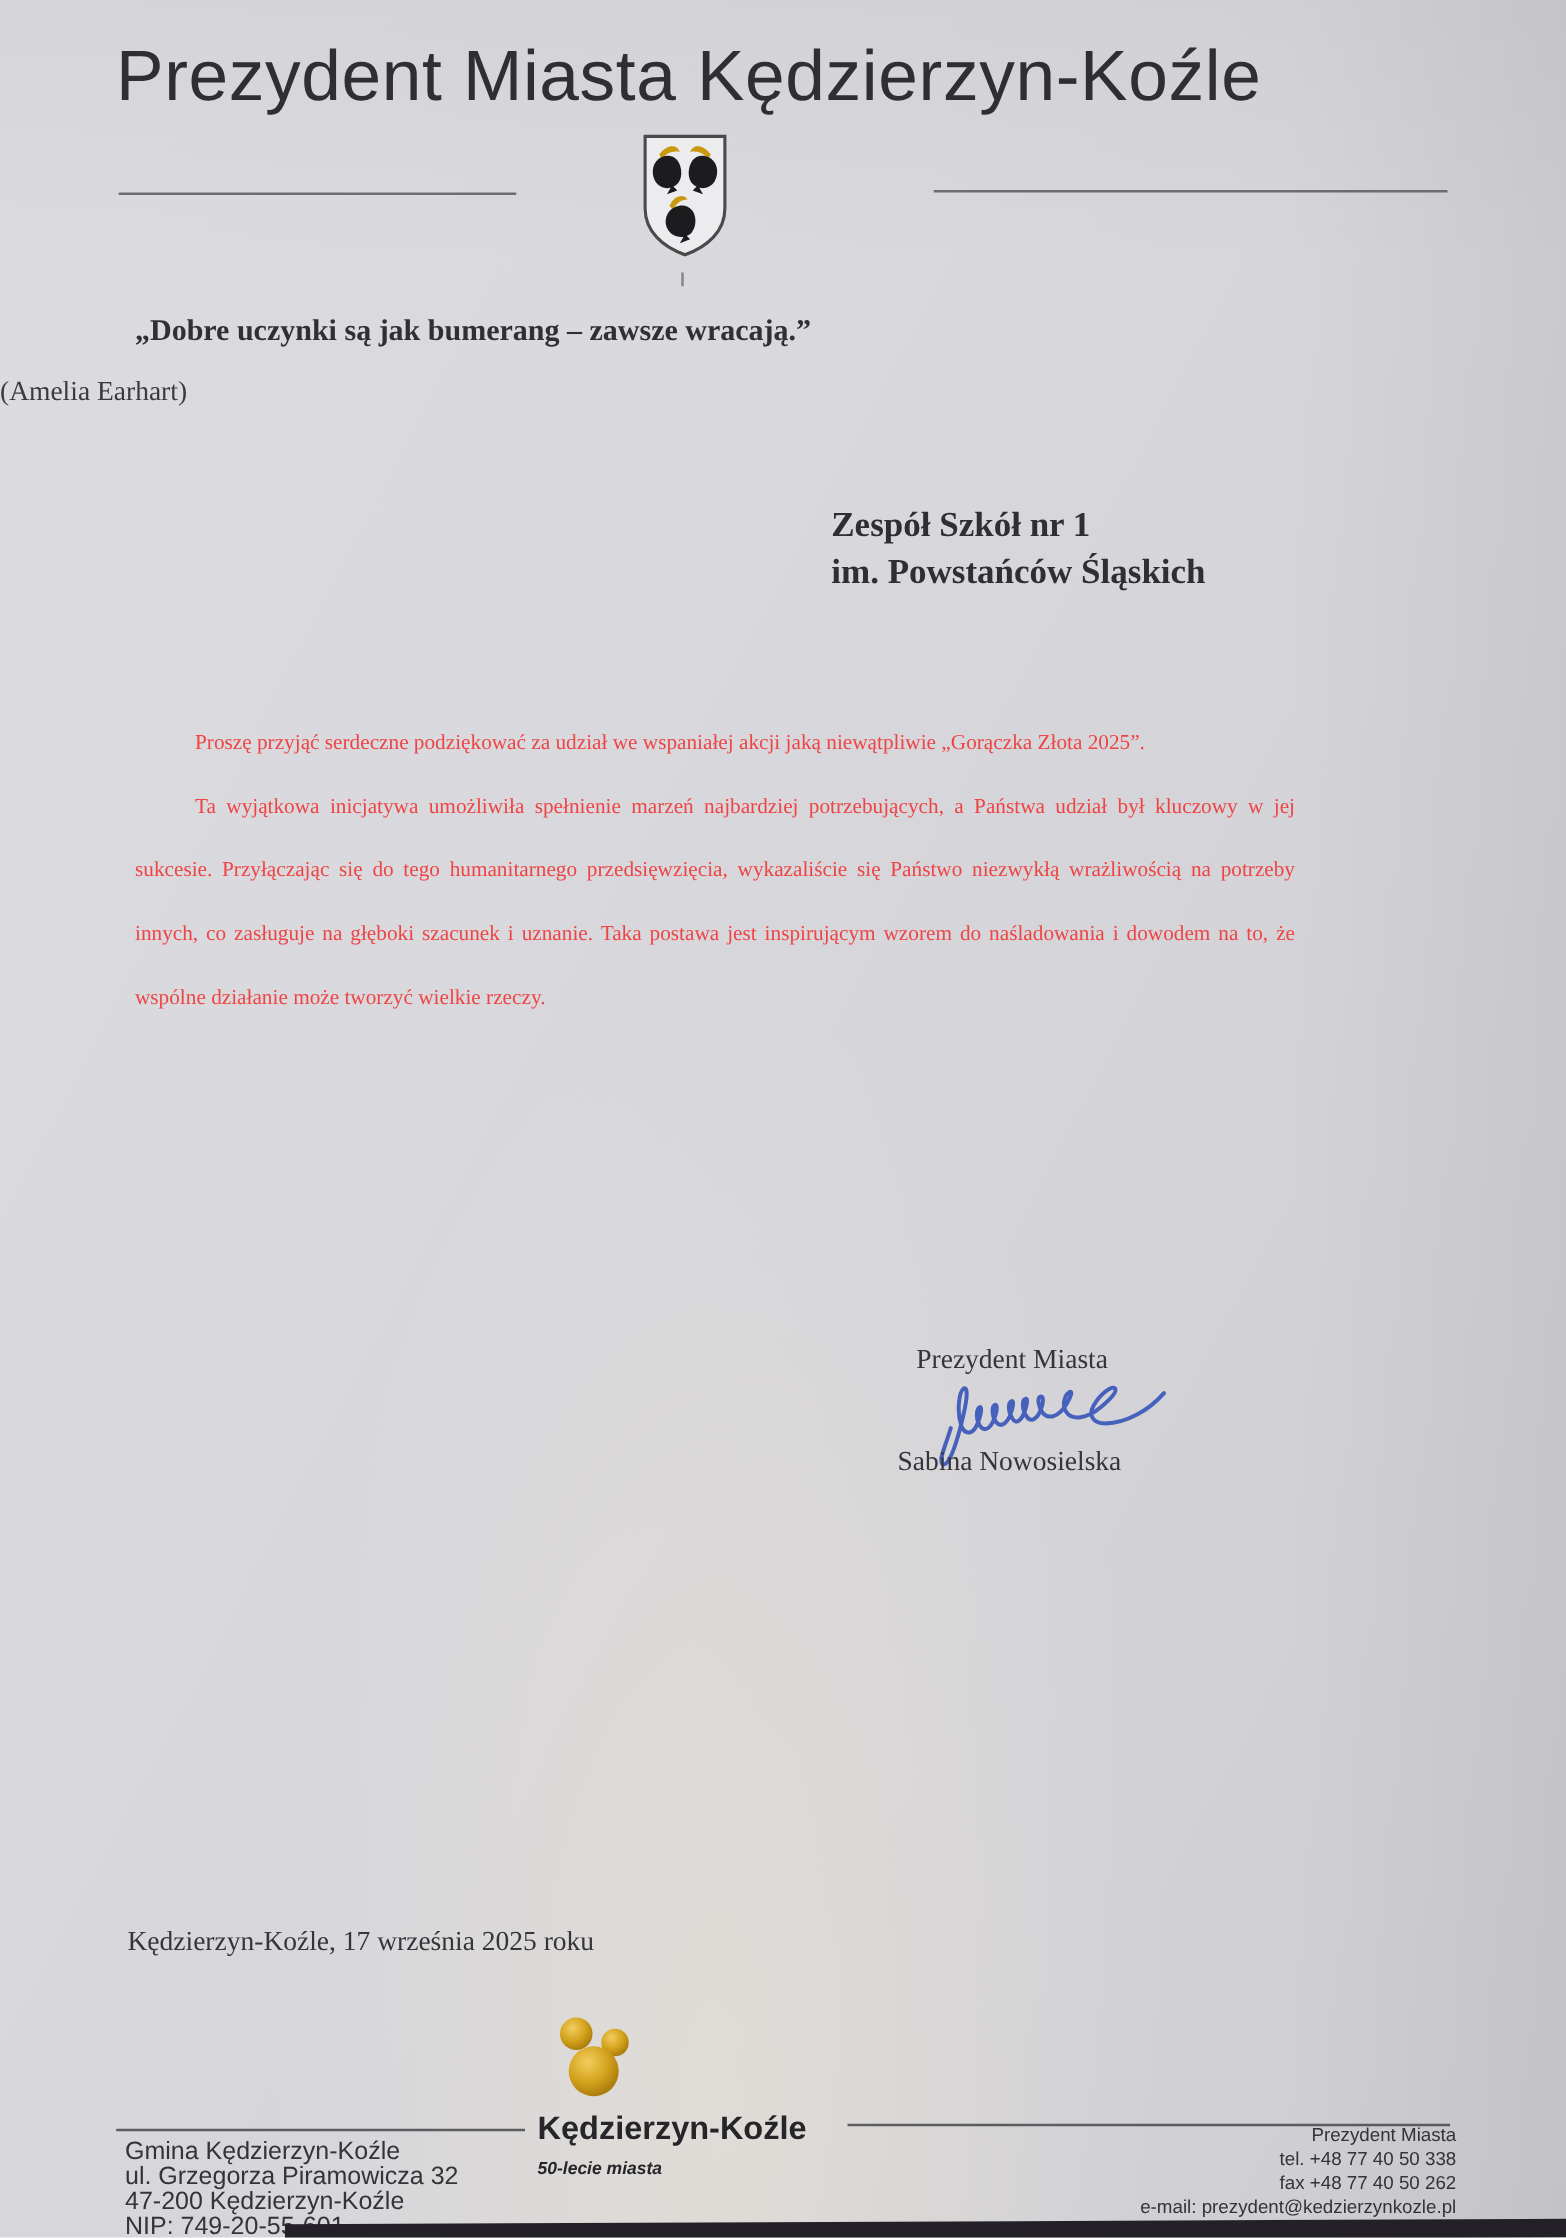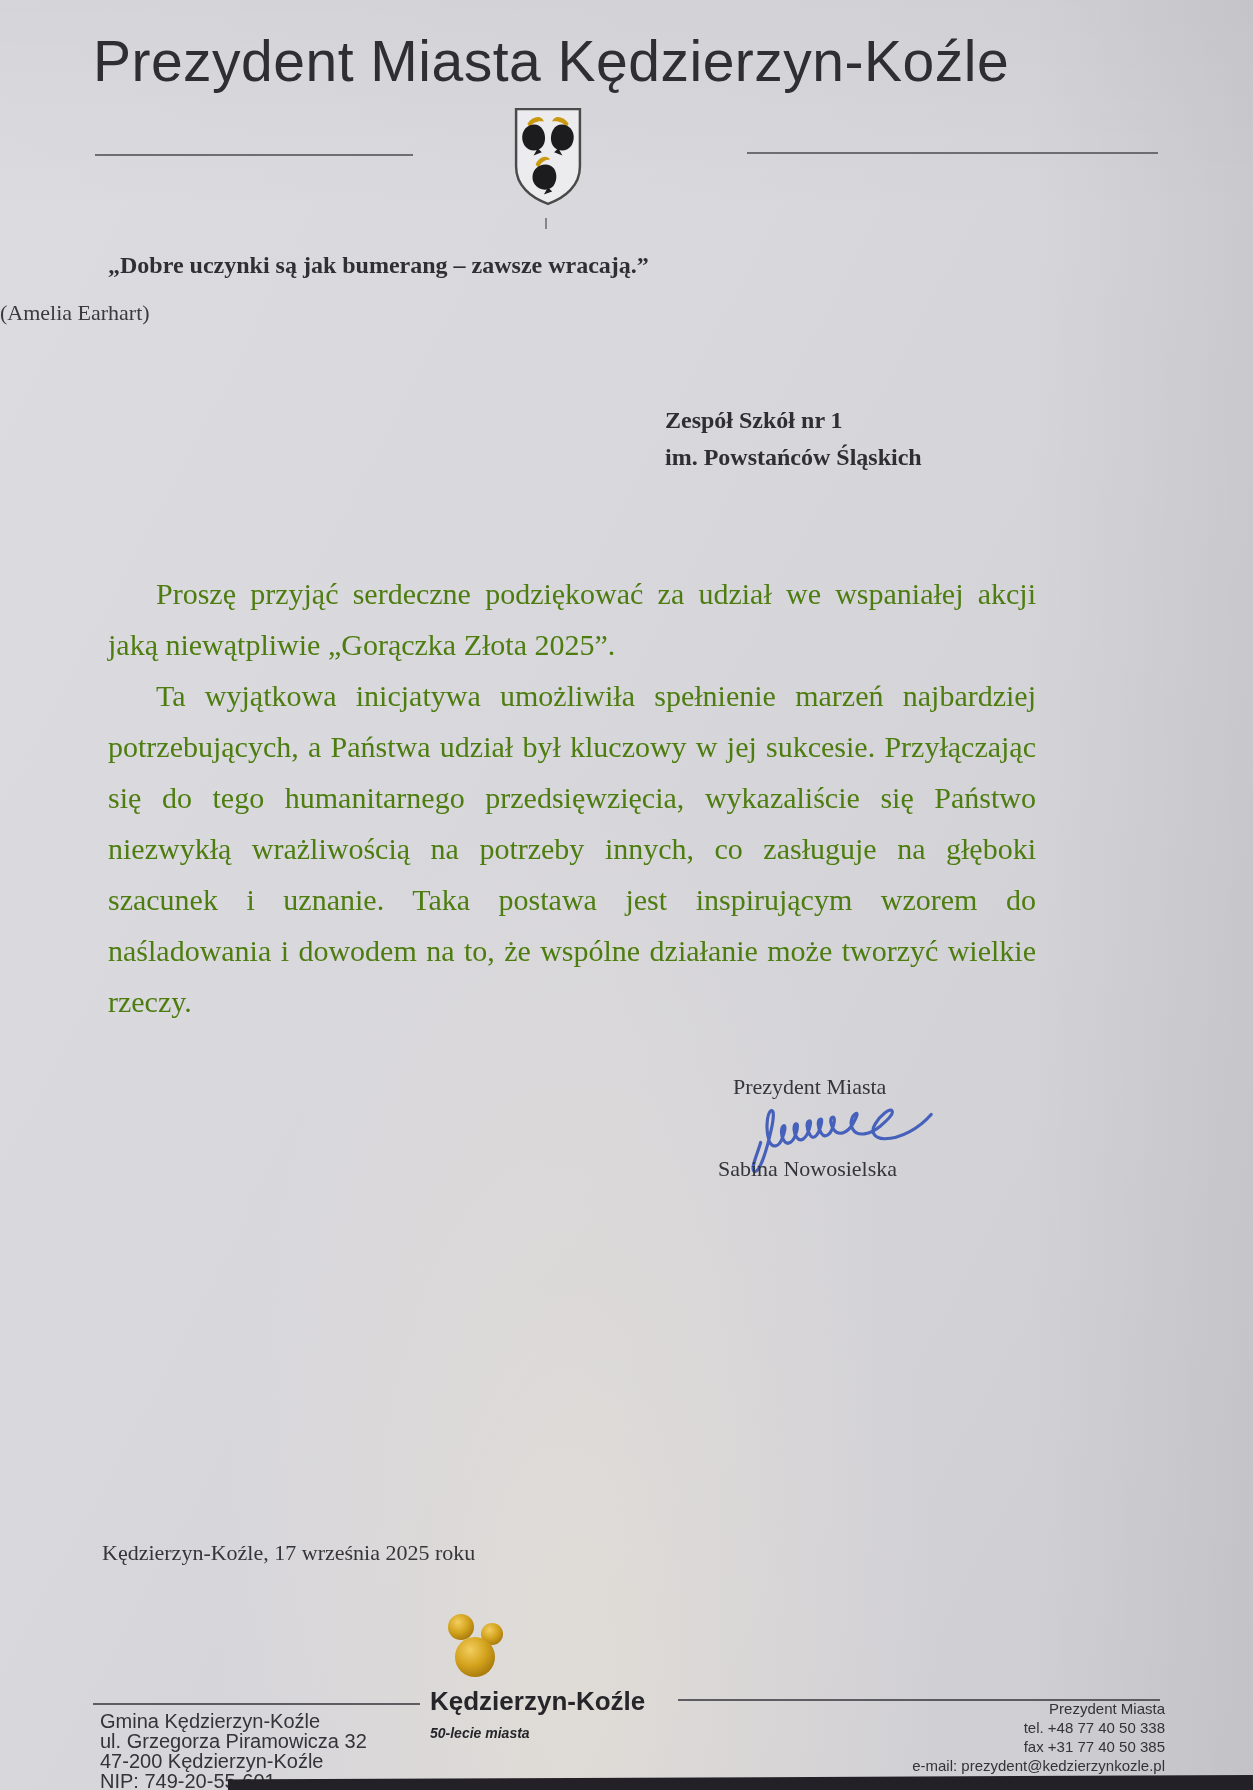--- a/index.html
+++ b/index.html
@@ -19,24 +19,24 @@
     left:0;top:28px;width:1102px;text-align:center;
     font-family:"Liberation Sans", sans-serif;
     font-size:57px;color:#2e2e33;letter-spacing:0.5px;
   }
   .rule{height:2px;background:#5b5b60;opacity:.85;}
   .rule-header-left{left:95px;top:154px;width:318px;}
   .rule-header-right{left:747px;top:152px;width:411px;}
   .tick{left:545px;top:218px;width:2px;height:11px;background:#86868a;}
   .quote{left:108px;top:252px;font-size:24px;font-weight:bold;color:#2f2f34;}
   .attribution{left:0;top:300px;width:1100px;text-align:left;font-size:22px;color:#3a3a3f;}
-  .recipient{left:665px;top:402px;font-size:24px;font-weight:bold;color:#2e2e33;line-height:37px;}
+  .recipient{left:665px;top:402px;font-size:28px;font-weight:bold;color:#2e2e33;line-height:37px;}
   .bodytext{
     left:108px;top:568px;width:928px;
-    font-size:30px;color:#4d7c0f;line-height:51px;text-align:justify;
+    font-size:17px;color:#ef4444;line-height:51px;text-align:justify;
   }
   .bodytext p{margin:0;text-indent:48px;}
   .sig-role{left:733px;top:1074px;font-size:22px;color:#35353a;}
   .sig-name{left:718px;top:1156px;font-size:22px;color:#35353a;}
   .sig-ink{left:742px;top:1086px;width:205px;height:98px;}
   .dateline{left:102px;top:1540px;font-size:22px;color:#35353a;}
   .emblem{left:513px;top:107px;width:70px;height:100px;}
   .rule-footer-left{left:93px;top:1703px;width:327px;background:#47474c;}
   .rule-footer-right{left:678px;top:1699px;width:482px;background:#47474c;}
   .footer-left{
@@ -125,17 +125,17 @@
 <div class="abs footer-left">
   <div>Gmina Kędzierzyn-Koźle</div>
   <div>ul. Grzegorza Piramowicza 32</div>
   <div>47-200 Kędzierzyn-Koźle</div>
   <div>NIP: 749-20-55-601</div>
 </div>
 
 <div class="abs footer-right">
   <div>Prezydent Miasta</div>
   <div>tel. +48 77 40 50 338</div>
-  <div>fax +31 77 40 50 385</div>
+  <div>fax +48 77 40 50 262</div>
   <div>e-mail: prezydent@kedzierzynkozle.pl</div>
 </div>
 
 <div class="abs dark-strip"></div>
 
 </body></html>

